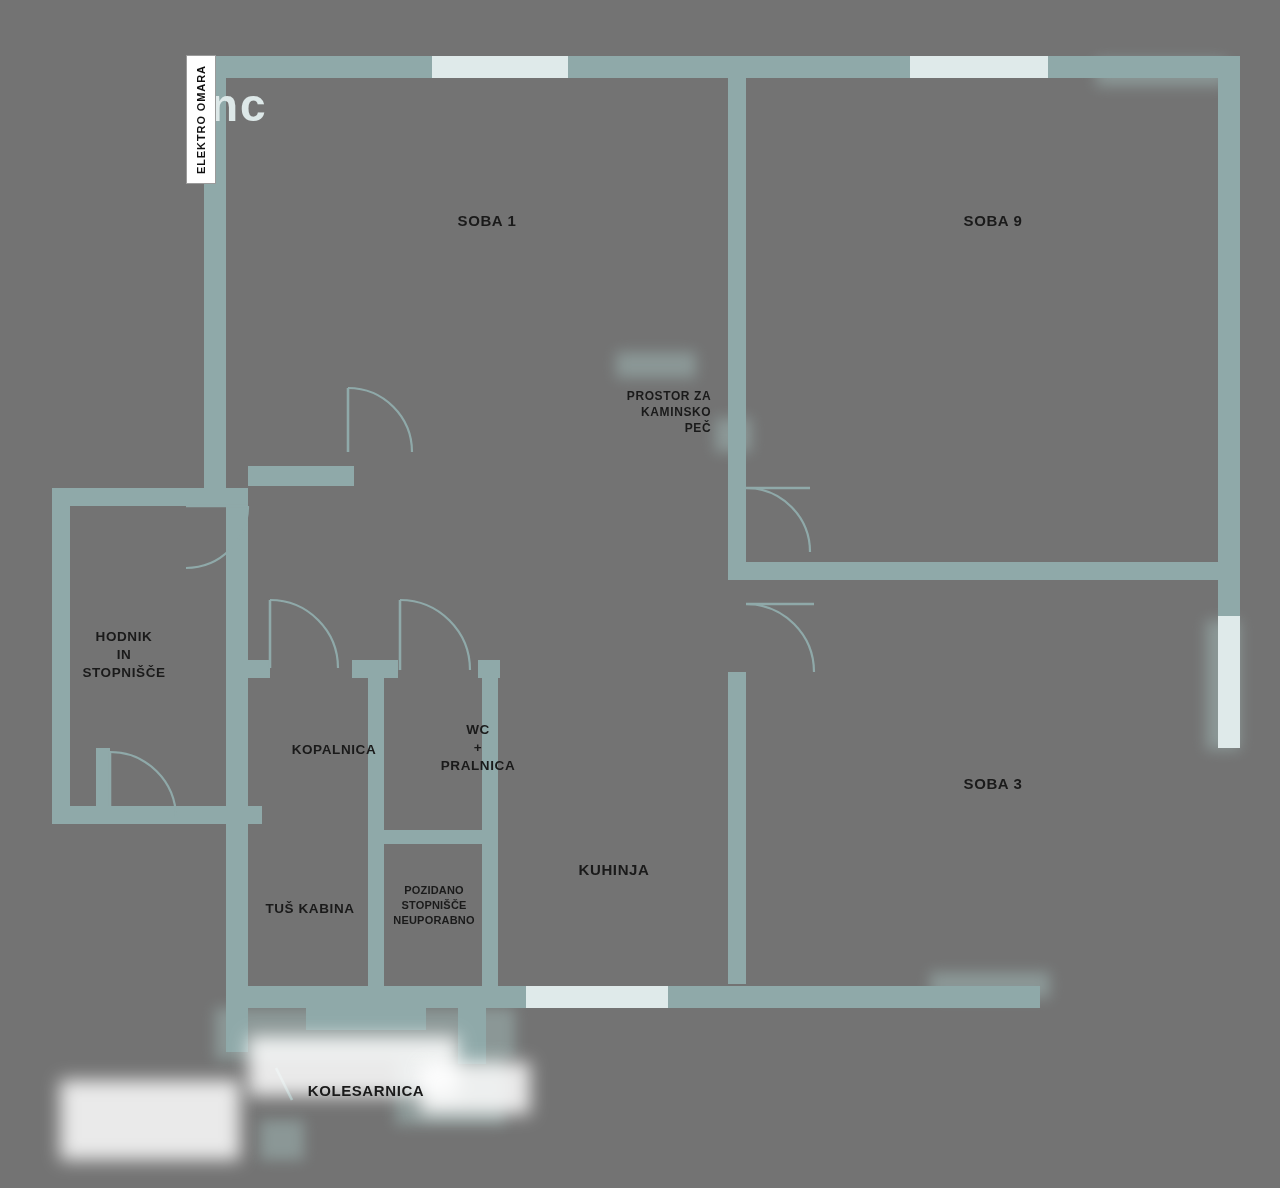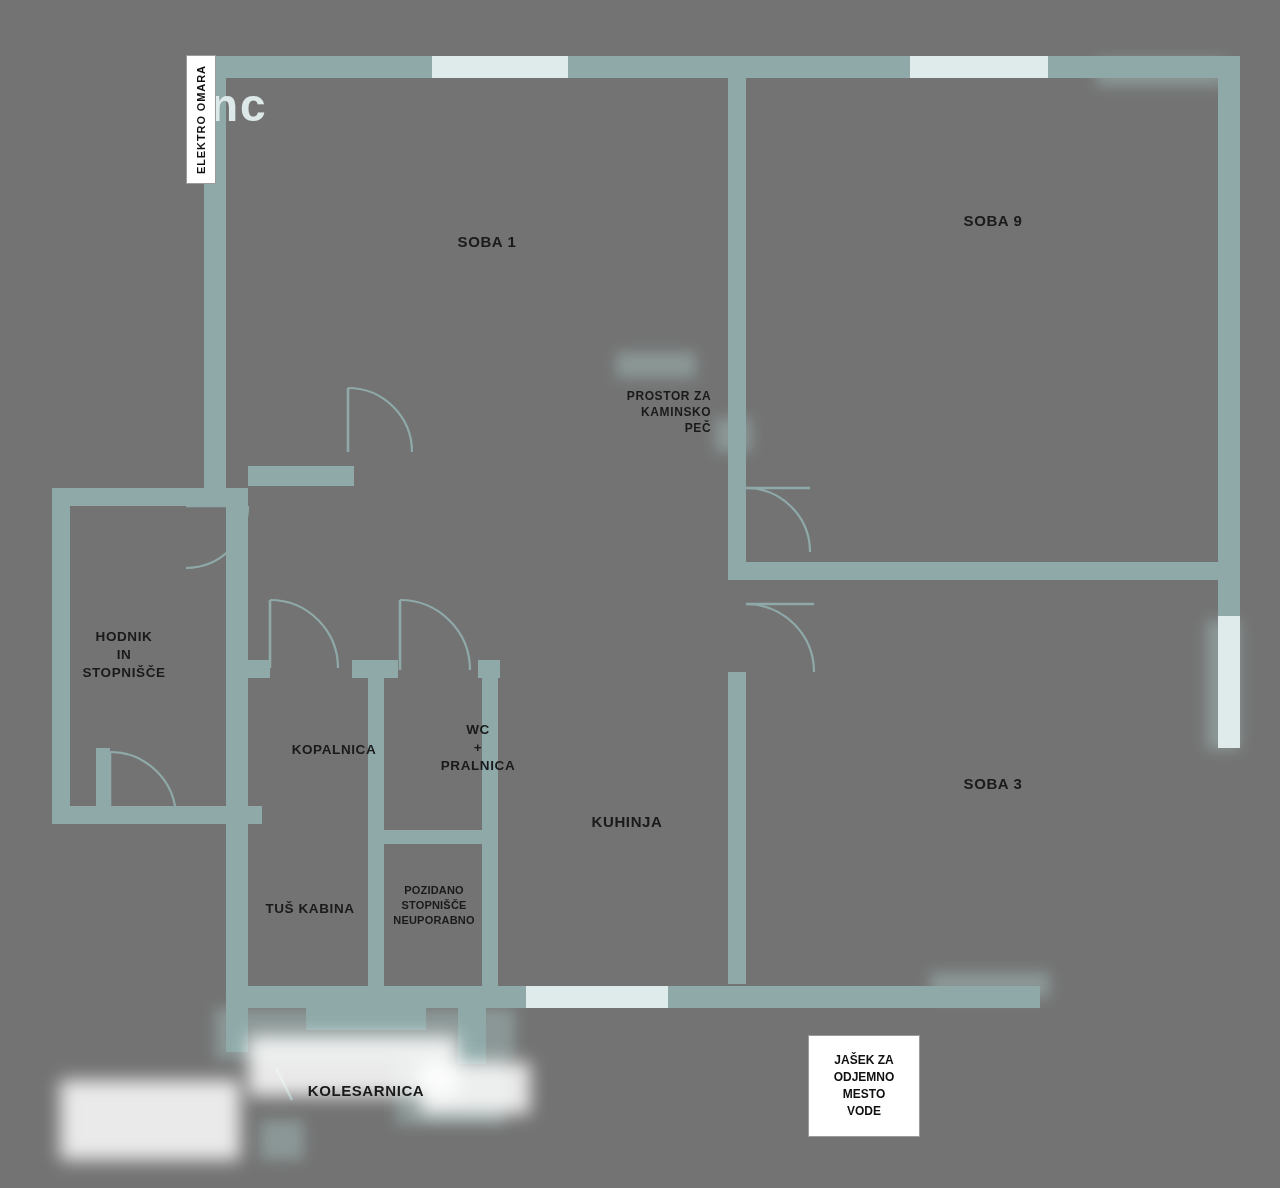--- a/index.html
+++ b/index.html
@@ -184,27 +184,27 @@
     <path class="leaf" d="M 276 1068 L 292 1100"></path>
 
   </svg>
 
   <div class="ghost-w" style="left:248px;top:1036px;width:210px;height:60px;"></div>
   <div class="ghost-w" style="left:420px;top:1062px;width:110px;height:52px;"></div>
   <div class="ghost-w" style="left:60px;top:1080px;width:180px;height:80px;"></div>
 
   <div class="wm" style="left:210px;top:78px;">nc</div>
 
-  <div class="roomlabel lbl-lg" style="left:487px;top:221px;transform:translate(-50%,-50%);margin-top:21px;">SOBA 1</div>
+  <div class="roomlabel lbl-lg" style="left:487px;top:221px;transform:translate(-50%,-50%);">SOBA 1</div>
 
   <div class="roomlabel lbl-lg" style="left:993px;top:221px;transform:translate(-50%,-50%);">SOBA 9</div>
 
   <div class="roomlabel lbl-lg" style="left:993px;top:784px;transform:translate(-50%,-50%);">SOBA 3</div>
 
-  <div class="roomlabel lbl-lg" style="left:614px;top:822px;transform:translate(-50%,-50%);margin-left:13px;">KUHINJA</div>
+  <div class="roomlabel lbl-lg" style="left:614px;top:870px;transform:translate(-50%,-50%);">KUHINJA</div>
 
   <div class="roomlabel lbl-sm" style="left:669px;top:412px;transform:translate(-50%,-50%);text-align:right;">PROSTOR ZA
 KAMINSKO
 PEČ</div>
 
   <div class="roomlabel lbl-md" style="left:124px;top:655px;transform:translate(-50%,-50%);">HODNIK
 IN
 STOPNIŠČE</div>
 
   <div class="roomlabel lbl-md" style="left:310px;top:750px;transform:translate(-50%,-50%);padding-left:48px;">KOPALNICA</div>
@@ -216,18 +216,14 @@
   <div class="roomlabel lbl-md" style="left:310px;top:909px;transform:translate(-50%,-50%);">TUŠ KABINA</div>
 
   <div class="roomlabel lbl-xs" style="left:434px;top:905px;transform:translate(-50%,-50%);">POZIDANO
 STOPNIŠČE
 NEUPORABNO</div>
 
   <div class="roomlabel lbl-lg" style="left:366px;top:1091px;transform:translate(-50%,-50%);">KOLESARNICA</div>
 
   <div class="vertlabel" style="left:186px;top:55px;width:28px;height:127px;">ELEKTRO OMARA</div>
 
-  <div class="boxlabel" style="left:808px;top:1035px;width:110px;height:100px;font-size:12px;">JAŠEK ZA
-ODJEMNO
-MESTO
-VODE</div>
 
 </div>
 
 </body></html>

